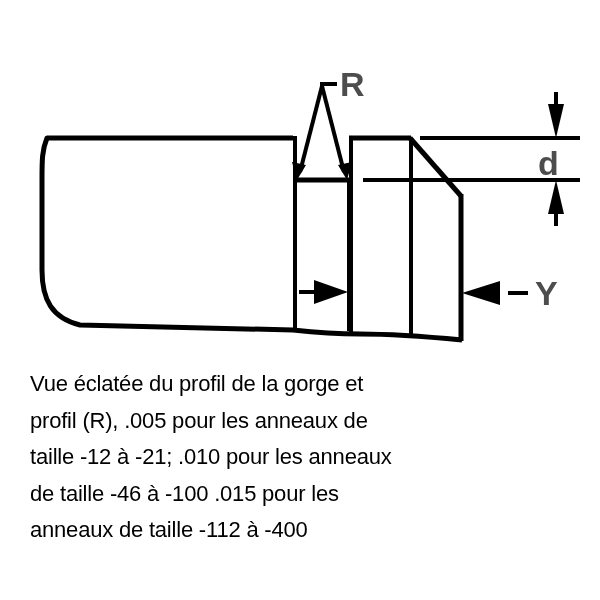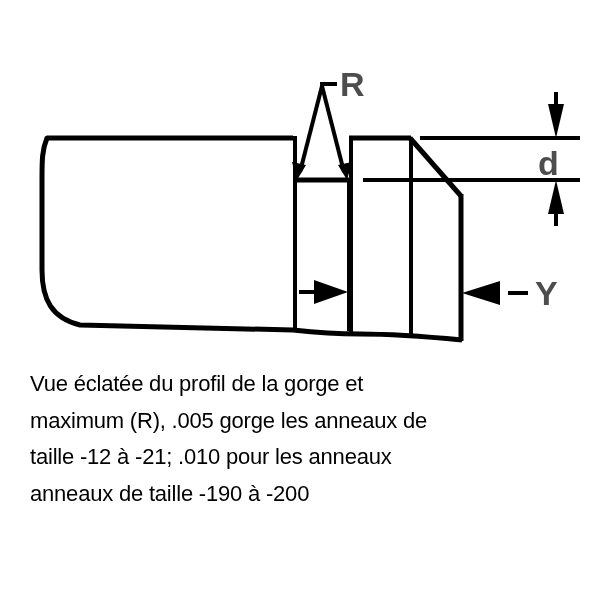--- a/index.html
+++ b/index.html
@@ -106,18 +106,19 @@
     <polygon points="556,138 548,104 564,104" fill="#000000"></polygon>
 
     <line x1="556" y1="206" x2="556" y2="226" stroke="#000000" stroke-width="4"></line>
     <polygon points="556,180 548,214 564,214" fill="#000000"></polygon>
     <text class="lbl" x="538" y="175" font-size="34">d</text>
 
   </svg>
 
   <div id="caption">
     <span class="cap-line">Vue éclatée du profil de la gorge et</span>
-    <span class="cap-line">maximum (R), .005 gorge les anneaux de</span>
+    <span class="cap-line">profil (R), .005 pour les anneaux de</span>
     <span class="cap-line">taille -12 à -21; .010 pour les anneaux</span>
-    <span class="cap-line">anneaux de taille -190 à -200</span>
+    <span class="cap-line">de taille -46 à -100 .015 pour les</span>
+    <span class="cap-line">anneaux de taille -112 à -400</span>
   </div>
 
 </div>
 
 </body></html>

